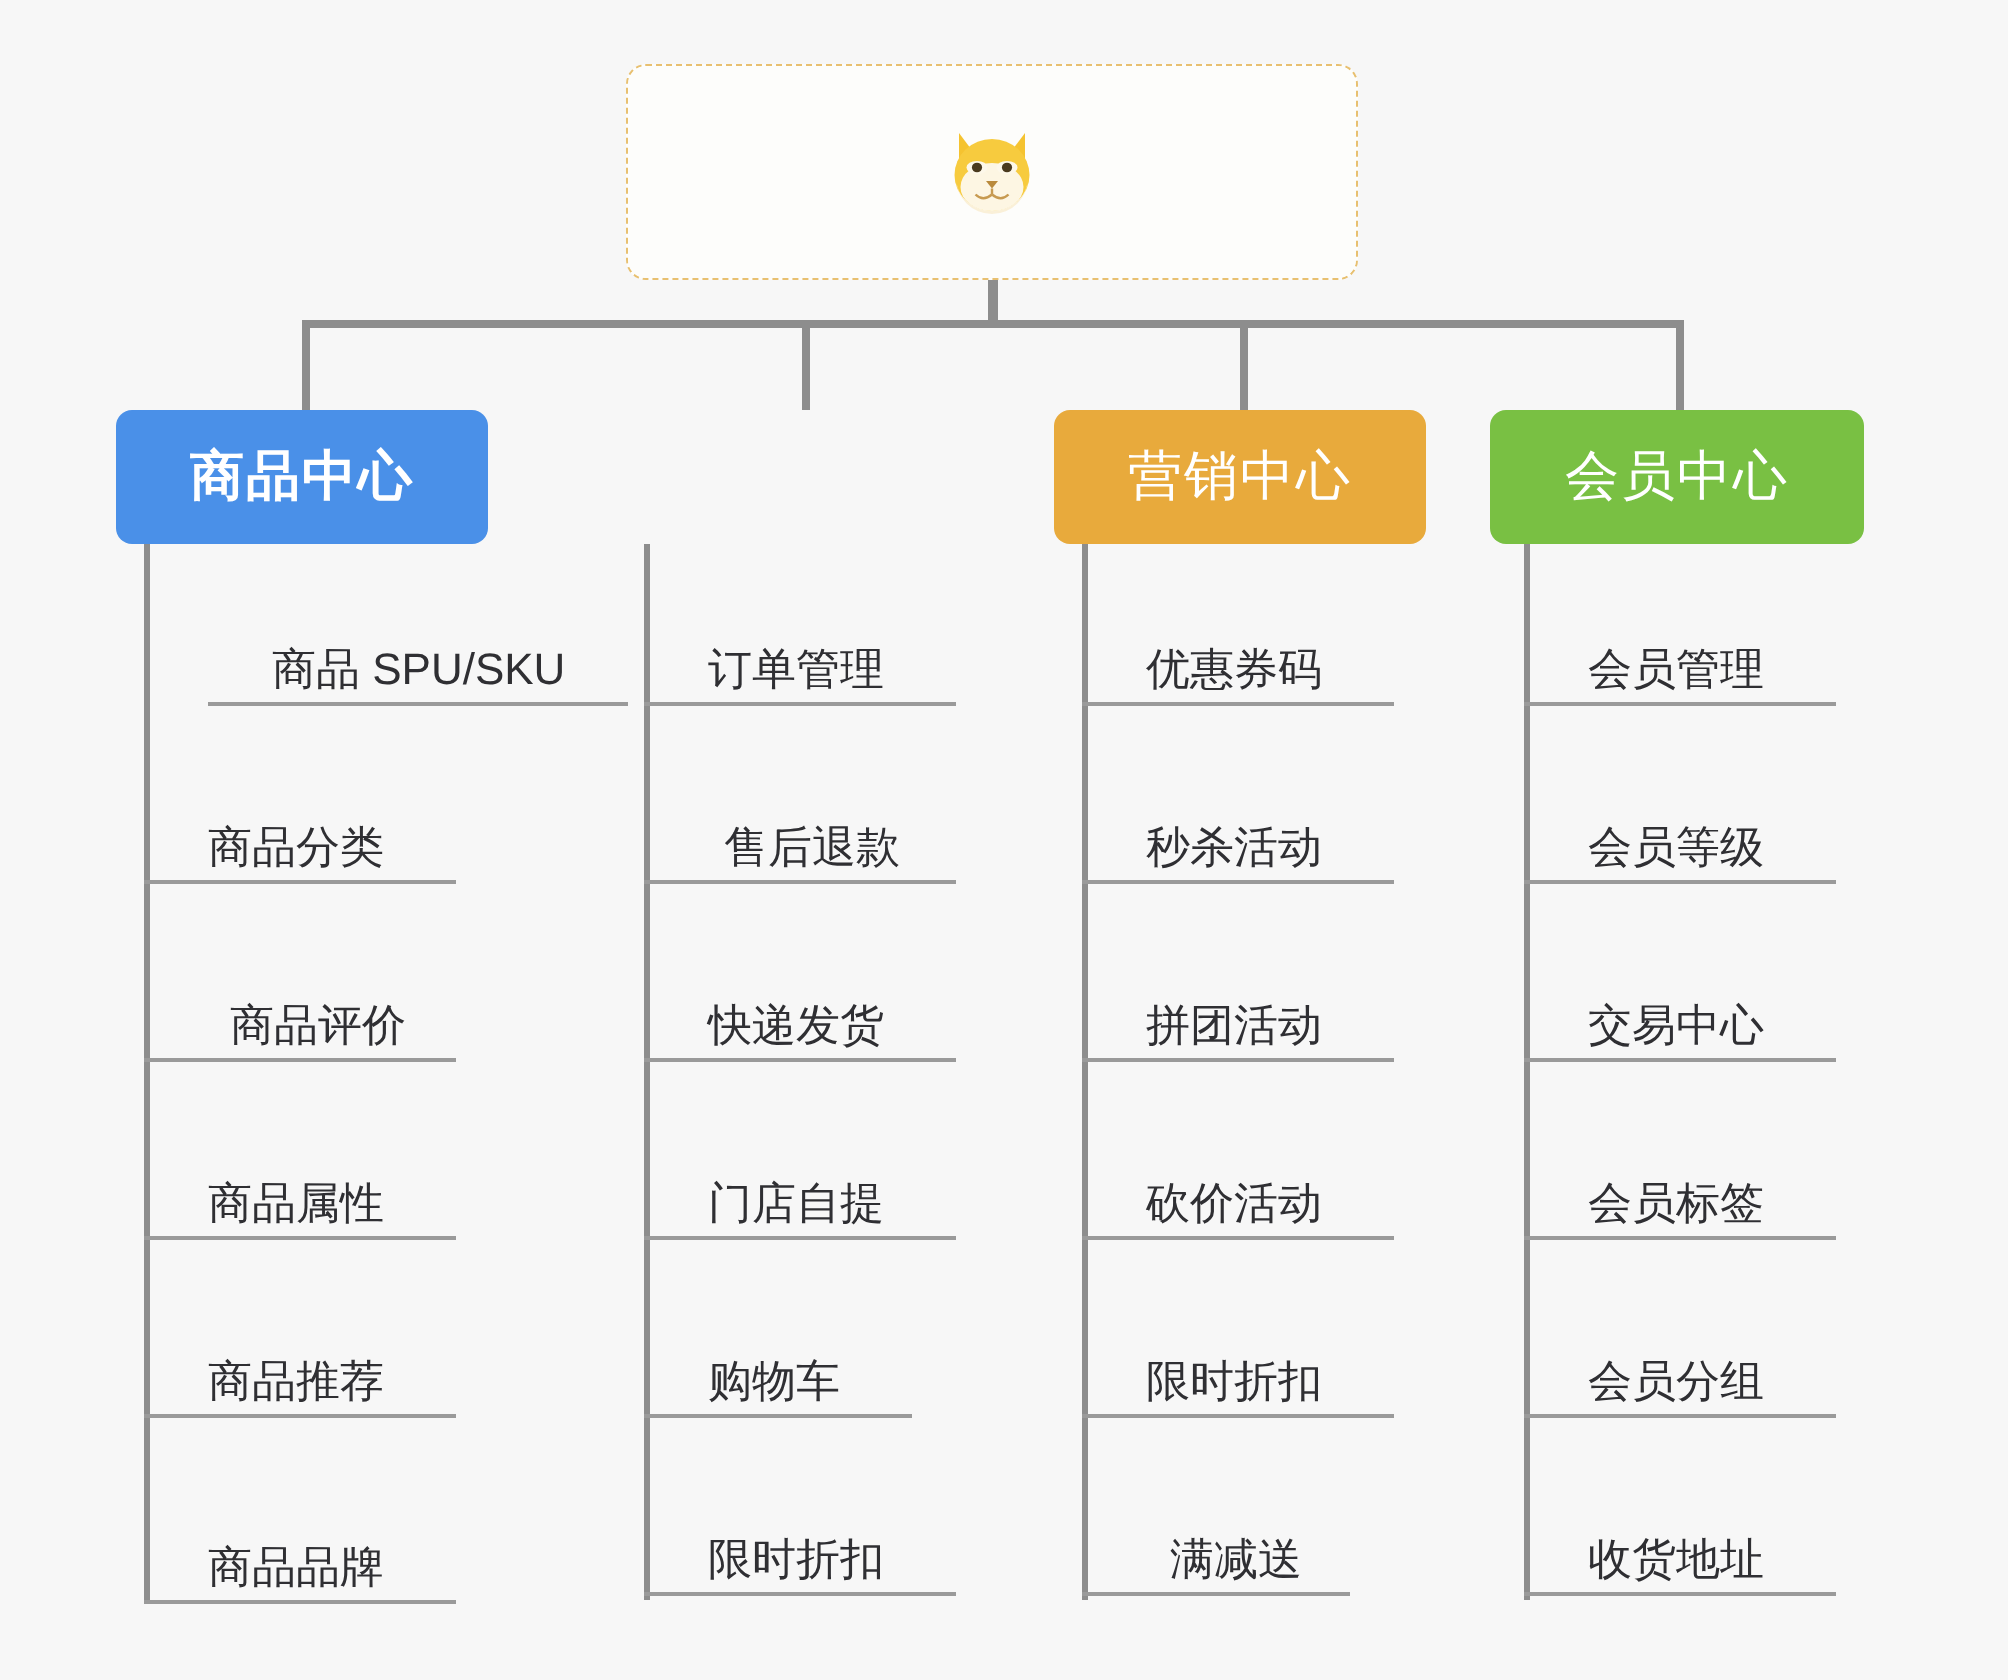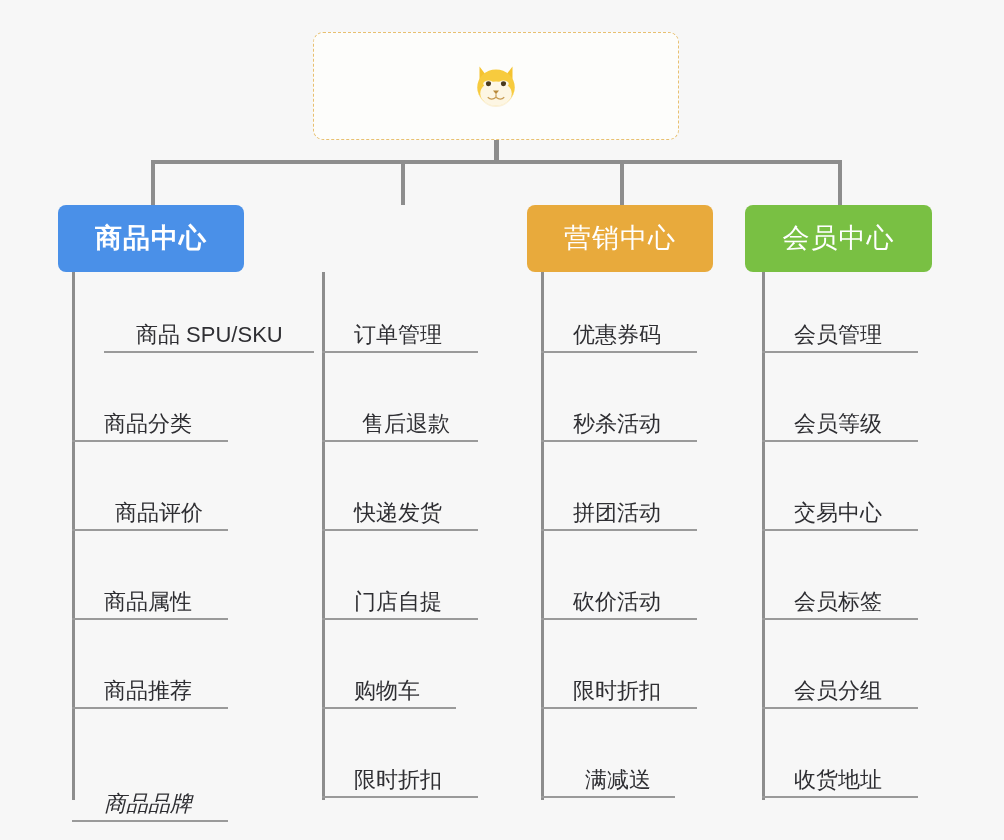--- a/index.html
+++ b/index.html
@@ -155,21 +155,21 @@
     </div>
     <div class="leaf" style="top:213px; width:156px;padding-left:43px;">
       <span class="leaf-label">商品评价</span>
     </div>
     <div class="leaf" style="top:302px; width:156px;">
       <span class="leaf-label">商品属性</span>
     </div>
     <div class="leaf" style="top:391px; width:156px;">
       <span class="leaf-label">商品推荐</span>
     </div>
-    <div class="leaf" style="top:504px; width:156px;font-style:italic;">
+    <div class="leaf" style="top:484px; width:156px;">
       <span class="leaf-label">商品品牌</span>
     </div>
   </div>
 
   <div class="branch" style="left:322px;">
     <div class="spine" style="height:528px;"></div>
     <div class="leaf" style="top:35px; width:156px;">
       <span class="leaf-label">订单管理</span>
     </div>
     <div class="leaf" style="top:124px; width:156px;padding-left:40px;">

